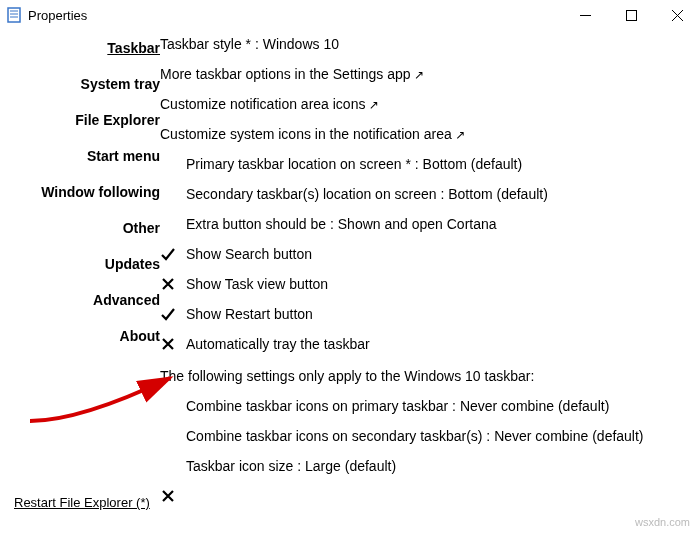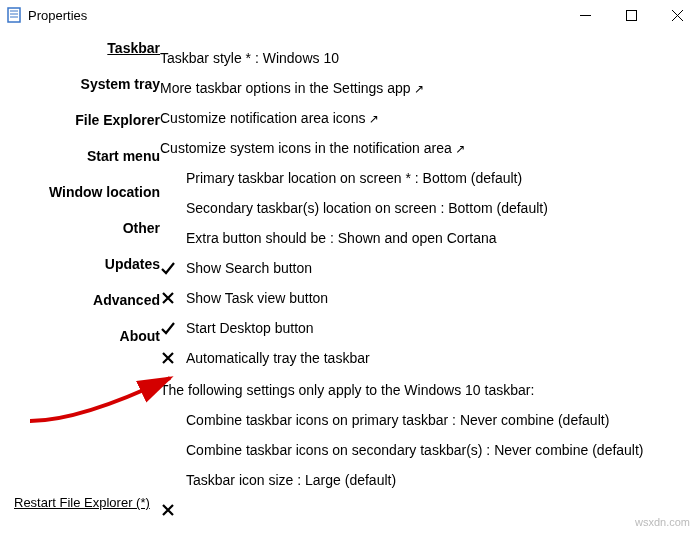--- a/index.html
+++ b/index.html
@@ -68,21 +68,21 @@
     text-decoration: underline;
     cursor: pointer;
   }
   .main {
     flex: 1;
     padding-top: 2px;
     position: relative;
   }
   .row, .row-plain {
     display: flex;
-    align-items: flex-end;
+    align-items: flex-start;
     min-height: 30px;
     font-size: 14px;
   }
   .indent { padding-left: 26px; }
   .icon-slot {
     width: 24px;
     display: inline-flex;
     justify-content: flex-start;
     margin-right: 2px;
   }
@@ -141,21 +141,21 @@
     </span>
   </div>
 </div>
 
 <div class="content">
   <div class="sidebar" id="sidebar">
       <div class="nav-item selected">Taskbar</div>
       <div class="nav-item">System tray</div>
       <div class="nav-item">File Explorer</div>
       <div class="nav-item">Start menu</div>
-      <div class="nav-item">Window location</div>
+      <div class="nav-item">Window following</div>
       <div class="nav-item">Other</div>
       <div class="nav-item">Updates</div>
       <div class="nav-item">Advanced</div>
       <div class="nav-item">About</div>
     </div>
   <div class="main" id="main">
       <div class="row-plain">
         <span>Taskbar style * : Windows 10</span>
       </div>
       <div class="row-plain">
@@ -191,21 +191,21 @@
           </svg>
         </span>
         <span>Show Task view button</span>
       </div>
       <div class="row">
         <span class="icon-slot">
           <svg class="chk" viewBox="0 0 16 16">
             <path d="M2 9 L6 13 L14 3" fill="none" stroke="#000" stroke-width="2.2"></path>
           </svg>
         </span>
-        <span>Start Desktop button</span>
+        <span>Show Restart button</span>
       </div>
       <div class="row">
         <span class="icon-slot">
           <svg class="xmk" viewBox="0 0 16 16">
             <path d="M3 3 L13 13 M13 3 L3 13" stroke="#000" stroke-width="2.2"></path>
           </svg>
         </span>
         <span>Automatically tray the taskbar</span>
       </div>
       <div class="row-plain heading-row">

